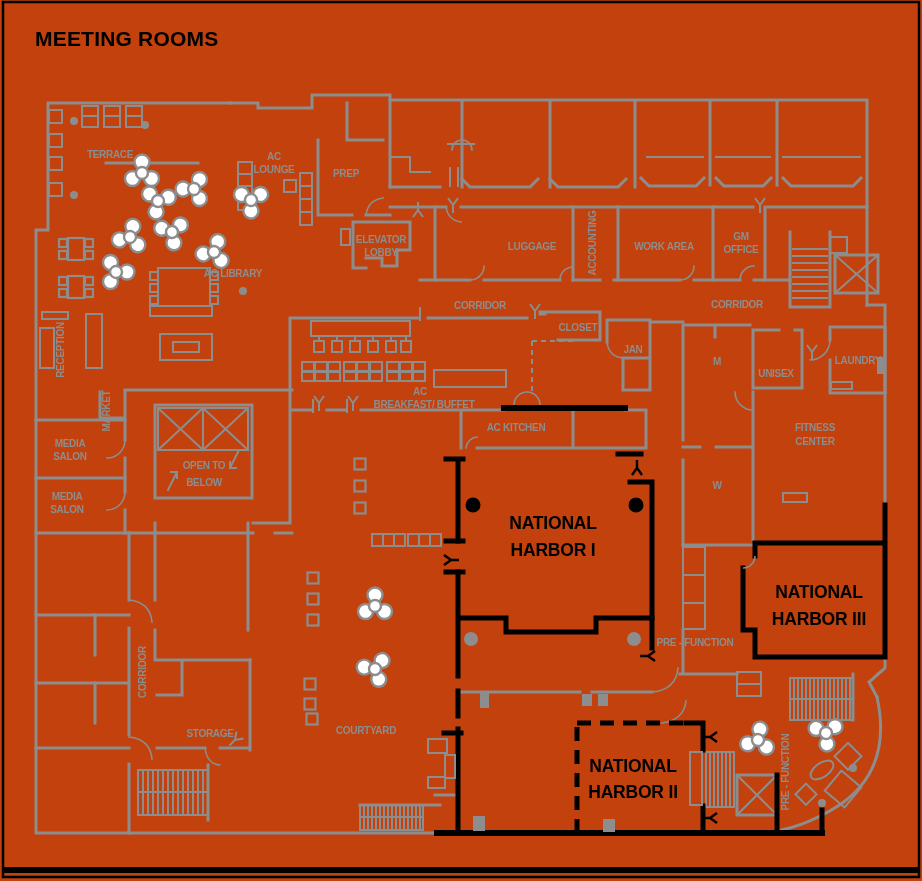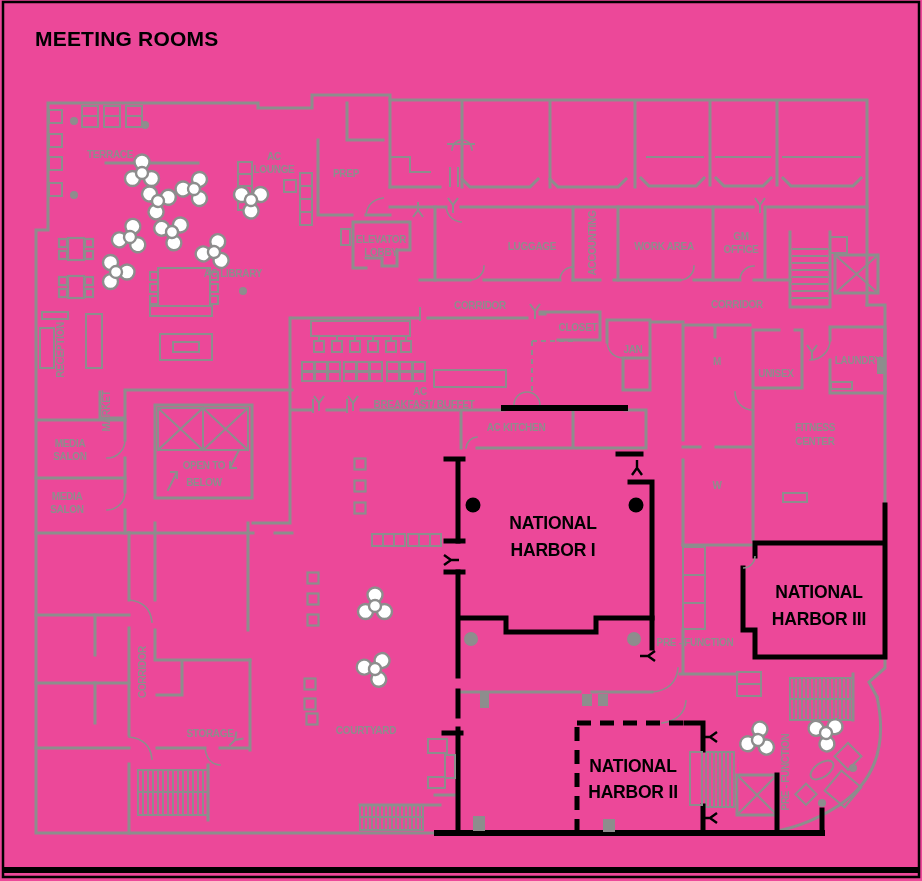--- a/index.html
+++ b/index.html
@@ -1,16 +1,16 @@
 <!DOCTYPE html>
 <html><head>
 <meta charset="utf-8">
 <style>
   html,body{margin:0;padding:0;background:#fff;}
-  #stage{position:relative;width:922px;height:881px;background:#ec4899;overflow:hidden;
+  #stage{position:relative;width:922px;height:881px;background:#c2410c;overflow:hidden;
          font-family:"Liberation Sans",sans-serif;}
   svg{position:absolute;left:0;top:0;}
   .w  {stroke:#8d8d8d;stroke-width:3;fill:none;stroke-linecap:square;}
   .w2 {stroke:#8d8d8d;stroke-width:2;fill:none;stroke-linecap:square;}
   .w1 {stroke:#8d8d8d;stroke-width:1.6;fill:none;}
   .bk {stroke:#000;stroke-width:5;fill:none;stroke-linecap:square;}
   .bk6{stroke:#000;stroke-width:6;fill:none;stroke-linecap:square;}
   .bkd{stroke:#000;stroke-width:5;fill:none;stroke-dasharray:14 9;stroke-linecap:butt;}
   .gf {fill:#8d8d8d;stroke:none;}
   .lbl{font:bold 10px "Liberation Sans",sans-serif;fill:#8d8d8d;letter-spacing:-0.3px;text-anchor:middle;}

